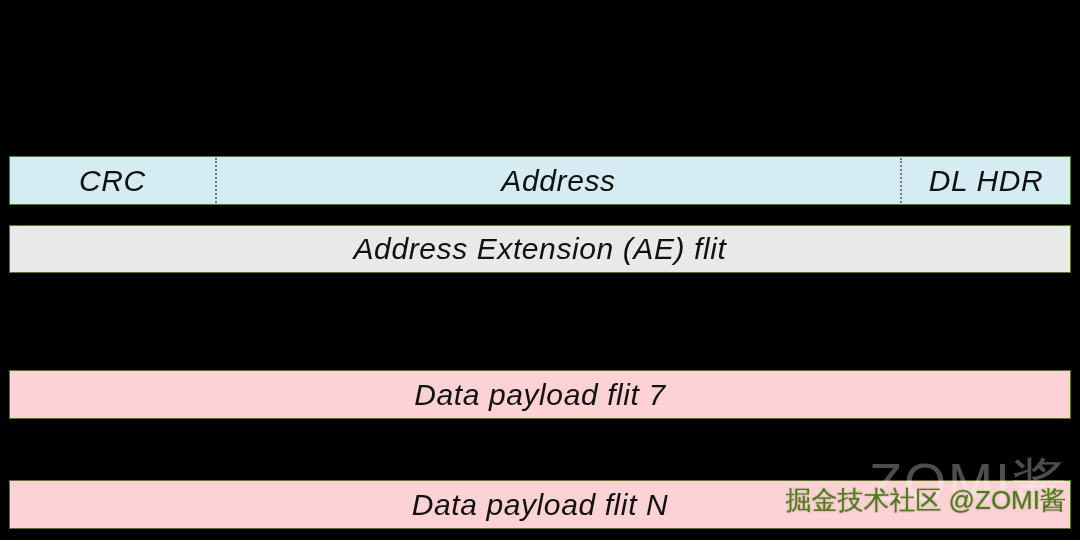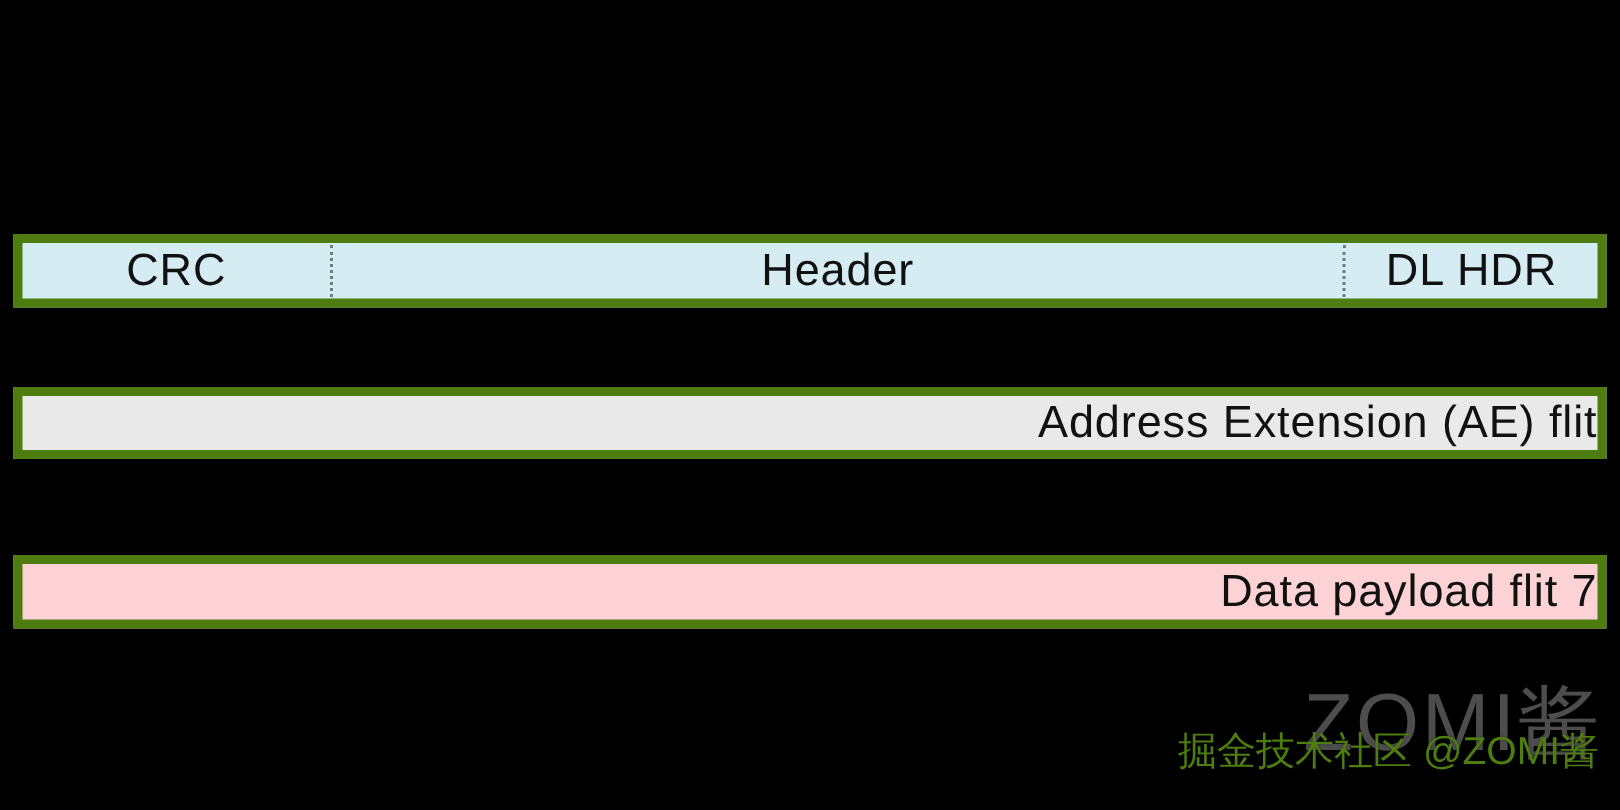--- a/index.html
+++ b/index.html
@@ -20,25 +20,26 @@
     left: 0;
     top: 0;
     width: 1080px;
     height: 540px;
     background: #000000;
   }
 
   .flit-row {
     position: absolute;
     box-sizing: border-box;
-    border: 6px solid #4d7c0f;
+    border: 1px solid #4d7c0f;
     display: flex;
     align-items: center;
-    justify-content: flex-end;
+    justify-content: center;
     overflow: hidden;
+    font-style: italic;
   }
 
   .row-label {
     font-size: 30px;
     color: #111111;
     letter-spacing: 0.6px;
     white-space: nowrap;
     line-height: 1;
   }
 
@@ -69,21 +70,20 @@
     top: 1px;
     bottom: 1px;
     width: 0;
     border-left: 2px dotted #6f7d80;
   }
   .div-1 { left: 205px; }
   .div-2 { right: 168px; }
 
   .gray-row {
     background: #e9e9e9;
-    margin-top: 33px;
   }
   .pink-row {
     background: #fcd2d5;
   }
 
   .row-ae {
     left: 9px;  top: 225px; width: 1062px; height: 48px;
   }
   .row-be {
     left: 9px;  top: 297px; width: 1062px; height: 48px;
@@ -123,35 +123,38 @@
 </head>
 <body>
 
 <div id="canvas">
 
   <div class="flit-row header-row">
     <div class="seg seg-crc">
       <span class="row-label">CRC</span>
     </div>
     <div class="seg seg-hdr">
-      <span class="row-label">Header</span>
+      <span class="row-label">Address</span>
     </div>
     <div class="seg seg-dlhdr">
       <span class="row-label">DL HDR</span>
     </div>
     <div class="seg-divider div-1"></div>
     <div class="seg-divider div-2"></div>
   </div>
 
   <div class="flit-row gray-row row-ae">
     <span class="row-label">Address Extension (AE) flit</span>
   </div>
 
 
   <div class="flit-row pink-row row-d0">
     <span class="row-label">Data payload flit 7</span>
   </div>
 
+  <div class="flit-row pink-row row-dn">
+    <span class="row-label">Data payload flit N</span>
+  </div>
 
   <div class="wm-big">ZOMI酱</div>
   <div class="wm-small">掘金技术社区 @ZOMI酱</div>
 
 </div>
 
 </body></html>

